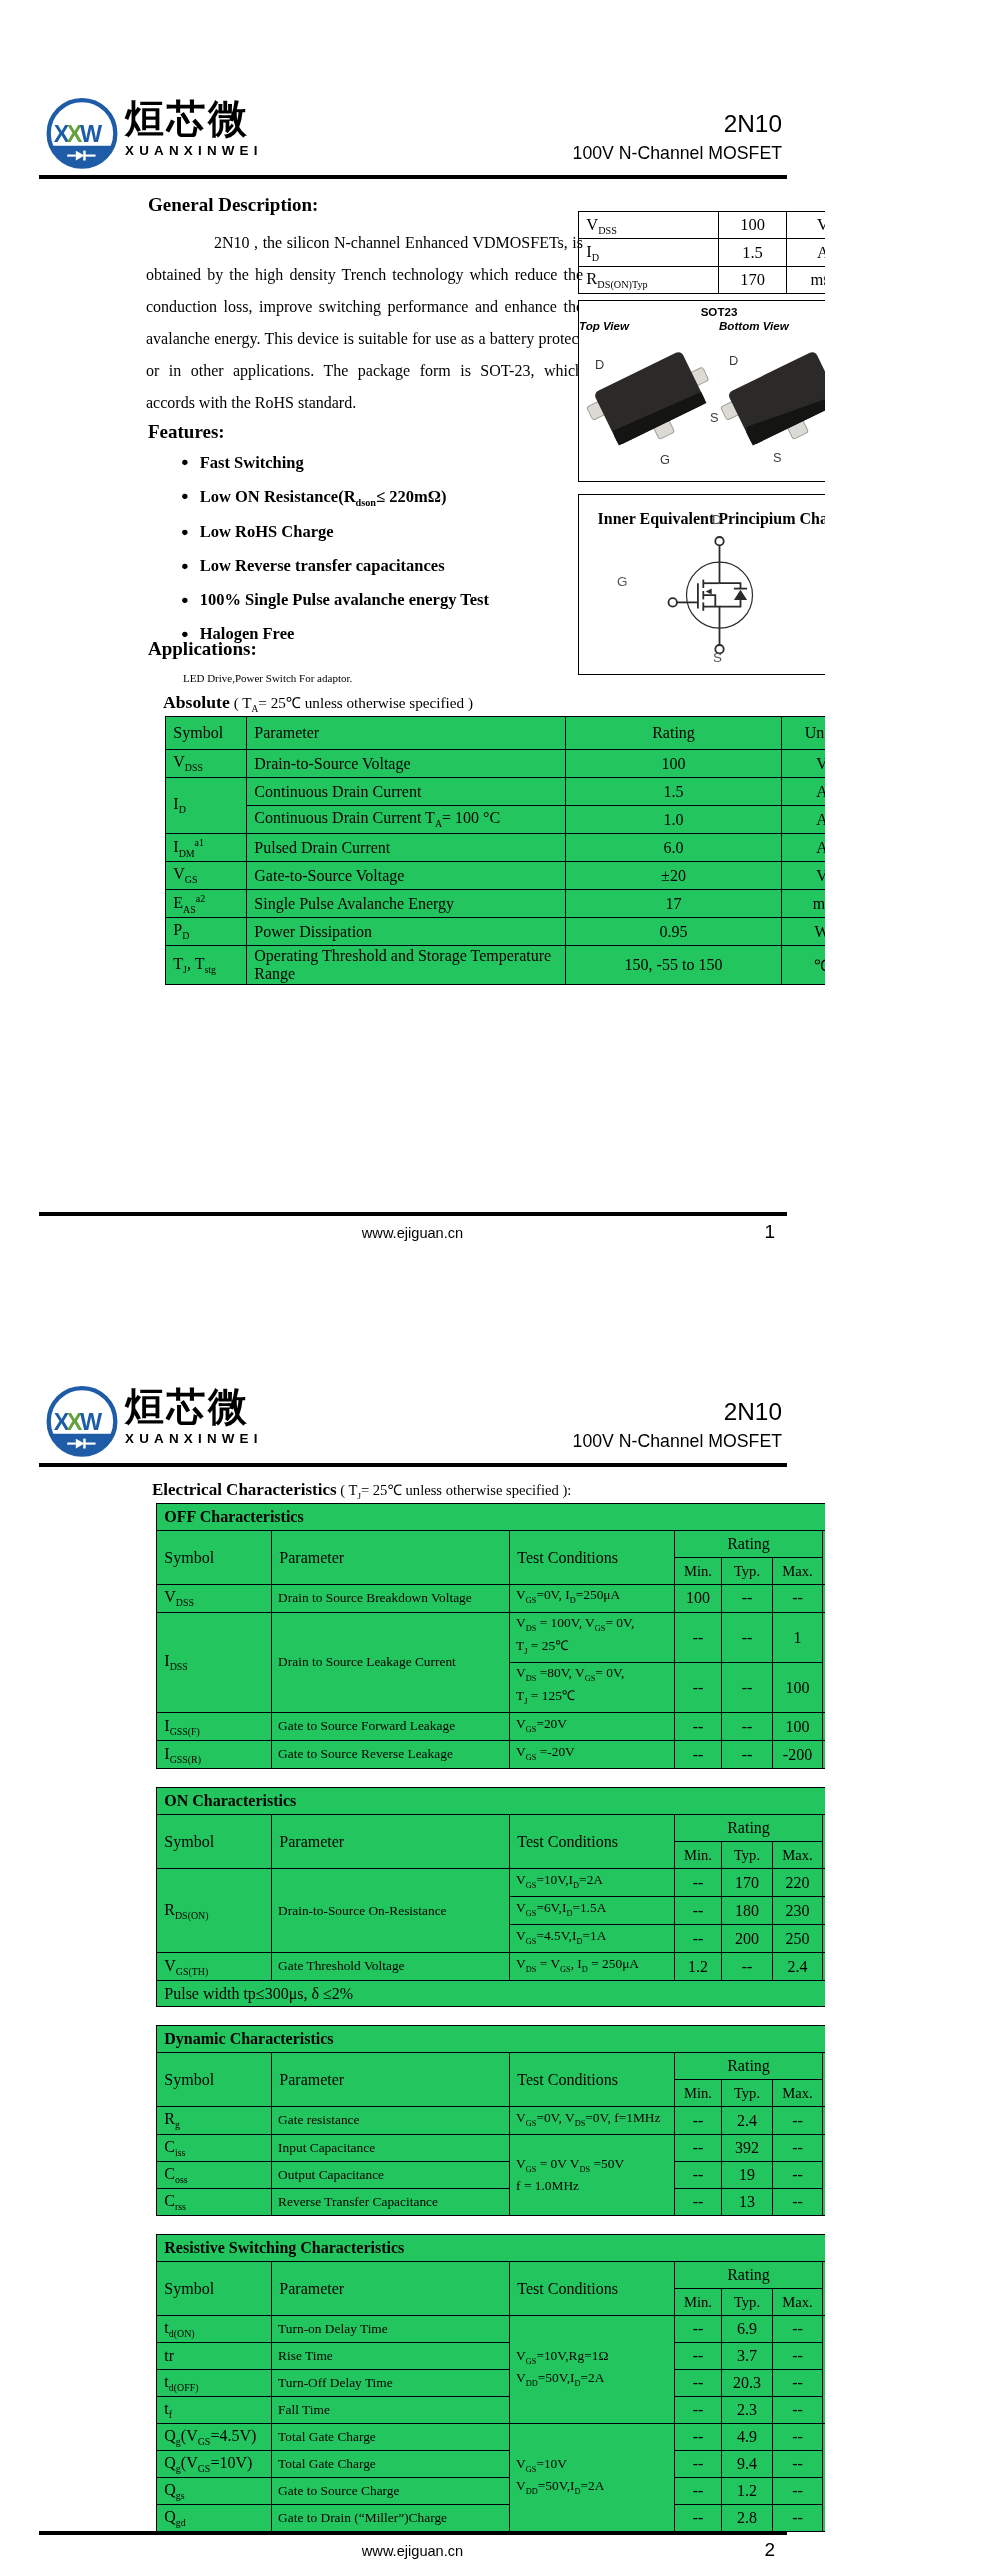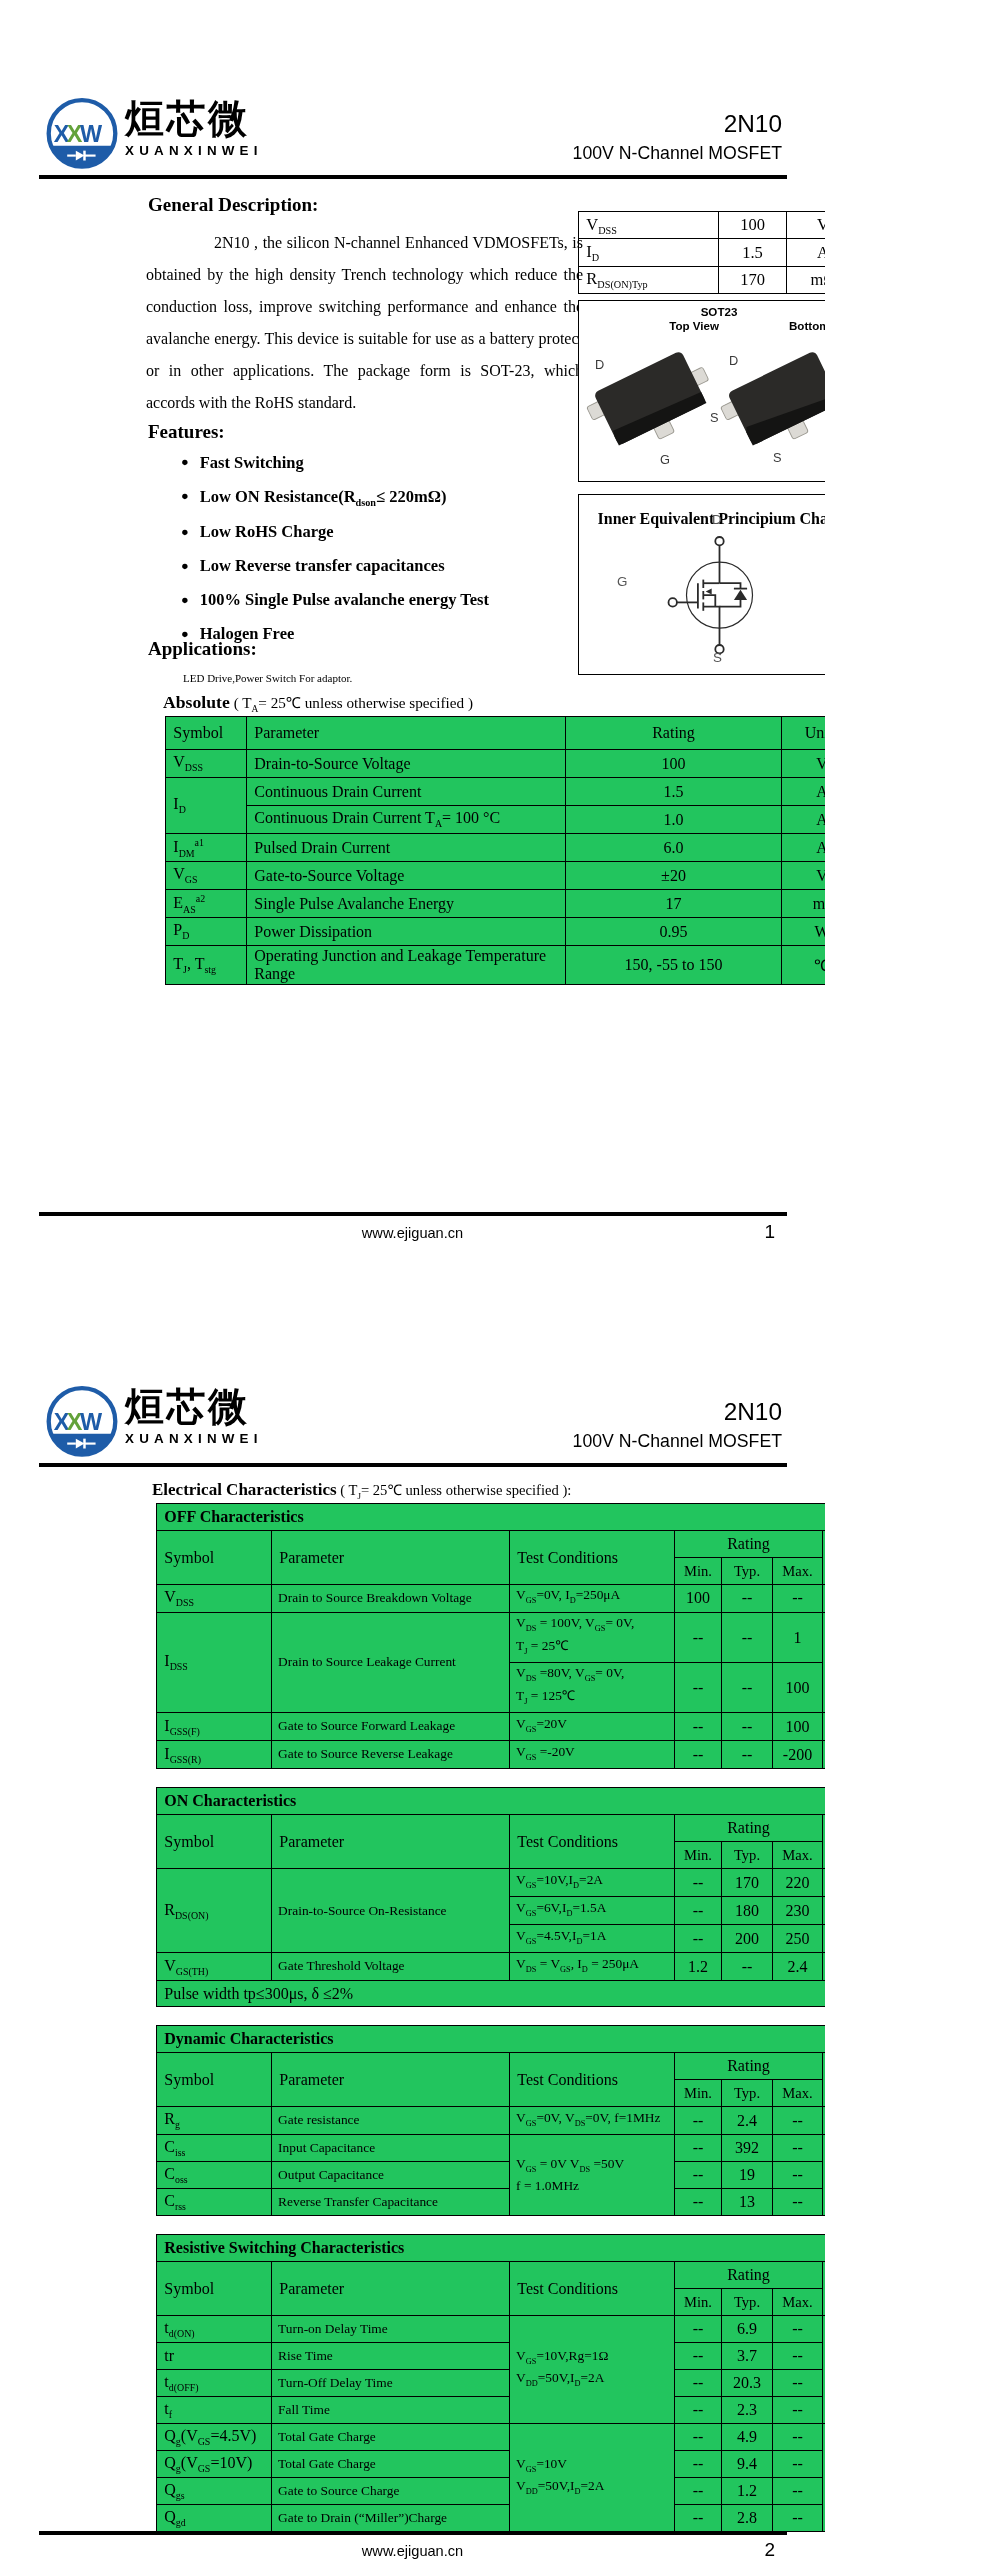--- a/index.html
+++ b/index.html
@@ -40,21 +40,21 @@
   
   .quick-table { position:absolute; left:578px; top:211px; width:282px;
                  border-collapse:collapse; table-layout:fixed; }
   .quick-table td { border:1.5px solid #000; font-size:16.5px; height:27.4px; padding:0 7.3px; }
   .box { position:absolute; left:578px; border:1.5px solid #000; width:282px; background:#fff; }
   .pkg-box { top:300px; height:182px; }
   .pkg-title { text-align:center; font-family:"Liberation Sans", sans-serif;
                font-weight:bold; font-size:11.6px; margin-top:4.3px; }
   .pkg-caps { display:flex; font-family:"Liberation Sans", sans-serif; font-weight:bold;
               font-size:11.6px; margin-top:0.6px; }
-  .pkg-caps span { width:50%; text-align:right; }
+  .pkg-caps span { width:50%; text-align:left;font-style:italic; }
   .pin-label { position:absolute; font-family:"Liberation Sans", sans-serif;
                font-size:12.8px; color:#3a3a3a; }
   .eq-box { top:494px; height:181px; }
   .eq-title { text-align:center; font-weight:bold; font-size:16px; margin-top:14.6px; }
   .eq-pin { position:absolute; font-family:"Liberation Sans", sans-serif;
             font-size:13.4px; color:#555; }
 
   
   .abs-head { position:absolute; left:163px; top:692px; font-size:15.2px; }
   .abs-head .b { font-weight:bold; font-size:17.7px; }
@@ -264,21 +264,21 @@
         <td class="c">mJ</td>
       </tr>
       <tr>
         <td>P<sub>D</sub></td>
         <td>Power Dissipation</td>
         <td class="c">0.95</td>
         <td class="c">W</td>
       </tr>
       <tr>
         <td>T<sub>J</sub>, T<sub>stg</sub></td>
-        <td>Operating Junction and Leakage Temperature Range</td>
+        <td>Operating Threshold and Storage Temperature Range</td>
         <td class="c">150, -55 to 150</td>
         <td class="c">℃</td>
       </tr>
     </tbody>
   </table>
 
   <div class="rule" style="top:1212px"></div>
   <div class="ft-site" style="top:1225px">www.ejiguan.cn</div>
   <div class="ft-page" style="top:1221px">1</div>
 </div>

